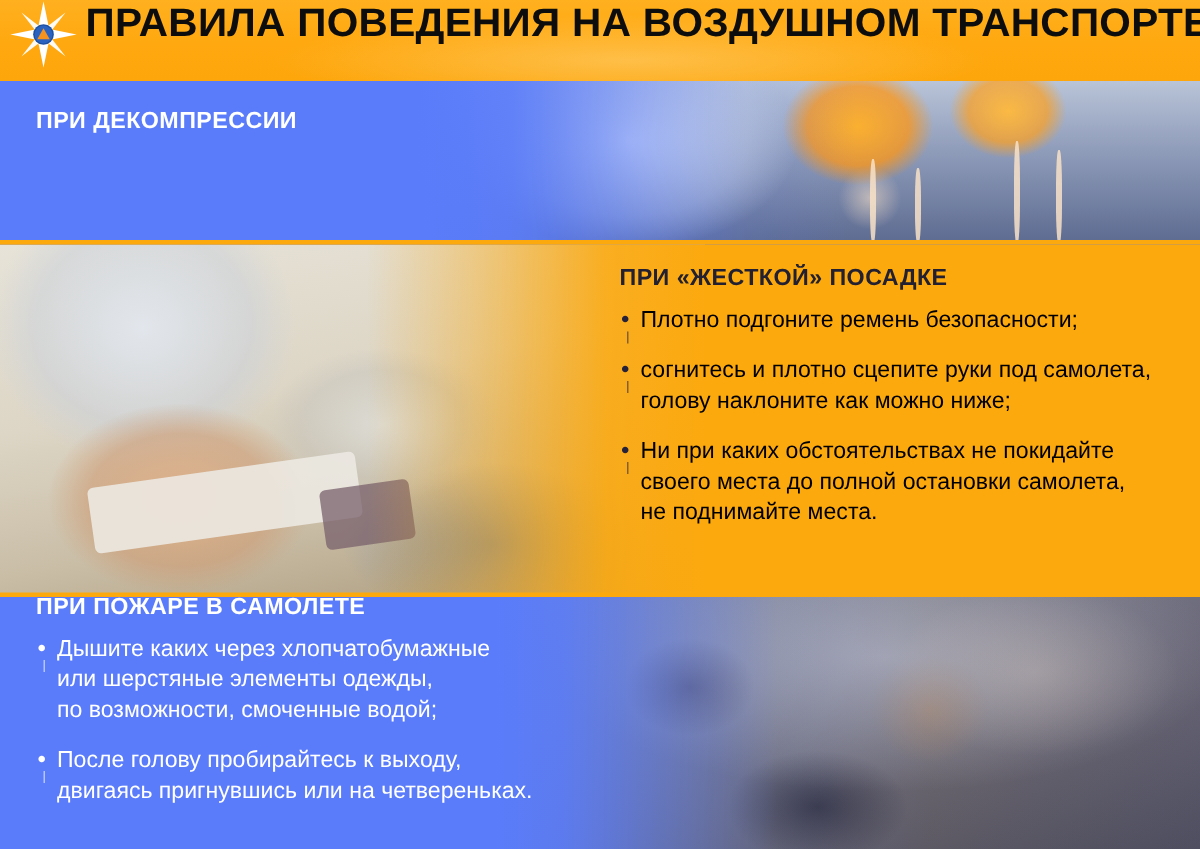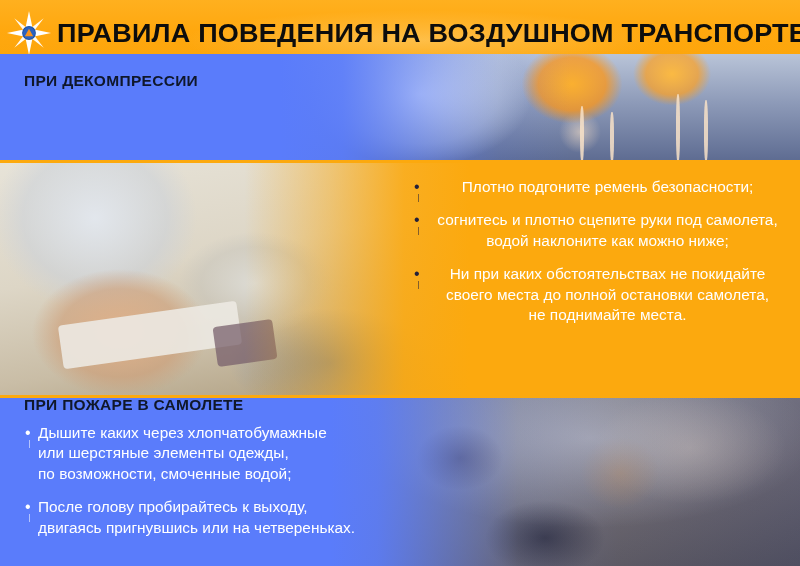--- a/index.html
+++ b/index.html
@@ -21,21 +21,21 @@
   }
 
   
   .header {
     position: absolute;
     left: 0; top: 0;
     width: 800px;
     height: 66px;
     background: linear-gradient(180deg, #ffb01f 0%, #ffa80f 45%, #fca50a 100%);
     display: flex;
-    align-items: center;
+    align-items: flex-start;
     overflow: hidden;
   }
   .header-glow {
     position: absolute;
     left: 180px; top: 10px;
     width: 480px; height: 60px;
     background: radial-gradient(ellipse at center, rgba(255,210,120,.55) 0%, rgba(255,190,90,0) 70%);
     pointer-events: none;
   }
   .emblem {
@@ -151,21 +151,21 @@
   .divider.d2 { top: 395px; }
 
   
   .panel { position: absolute; z-index: 6; }
 
   .panel-title {
     font-weight: bold;
     letter-spacing: .3px;
     margin-bottom: 9px;
   }
-  .panel-light .panel-title { color: #0f172a; font-size: 15.5px; }
+  .panel-light .panel-title { color: #ffffff; font-size: 15.5px; }
   .panel-dark  .panel-title { color: #222031; font-size: 15.5px; }
 
   ul.bullets { list-style: none; margin: 0; padding: 0; }
   ul.bullets li {
     position: relative;
     padding-left: 14px;
     margin-bottom: 13px;
     font-size: 15.4px;
     line-height: 1.33;
   }
@@ -184,21 +184,21 @@
     position: absolute;
     left: 5px;
     top: 17px;
     width: 1px;
     height: 8px;
     opacity: .55;
   }
   .panel-light ul.bullets li { color: #ffffff; }
   .panel-light ul.bullets li::before { color: #ffffff; }
   .panel-light ul.bullets li::after { background: #ffffff; }
-  .panel-dark ul.bullets li { color: #ffffff; text-align: center; }
+  .panel-dark ul.bullets li { color: #000000; }
   .panel-dark ul.bullets li::before { color: #24213a; }
   .panel-dark ul.bullets li::after { background: #24213a; }
 
   .panel-decompression { left: 24px; top: 72px; width: 380px; }
   .panel-landing { left: 413px; top: 177px; width: 375px; }
   .panel-fire { left: 24px; top: 396px; width: 400px; }
 
   .nowrap-line { display: block; }
 </style>
 </head>
@@ -246,27 +246,28 @@
   <div class="divider d1"></div>
 
   <div class="band band-landing">
     <div class="photo-belt">
       <div class="belt-strip" style="left:60px; top:150px; width:180px; height:44px;"></div>
       <div class="belt-strip" style="left:215px; top:160px; width:60px; height:40px; background:rgba(120,96,108,.75);"></div>
     </div>
   </div>
 
   <div class="panel panel-landing panel-dark">
+    <div class="panel-title">ПРИ «ЖЕСТКОЙ» ПОСАДКЕ</div>
     <ul class="bullets">
       <li>
         <span class="nowrap-line">Плотно подгоните ремень безопасности;</span>
       </li>
       <li>
         <span class="nowrap-line">согнитесь и плотно сцепите руки под самолета,</span>
-        <span class="nowrap-line">водой наклоните как можно ниже;</span>
+        <span class="nowrap-line">голову наклоните как можно ниже;</span>
       </li>
       <li>
         <span class="nowrap-line">Ни при каких обстоятельствах не покидайте</span>
         <span class="nowrap-line">своего места до полной остановки самолета,</span>
         <span class="nowrap-line">не поднимайте места.</span>
       </li>
     </ul>
   </div>
 
   <div class="divider d2"></div>

